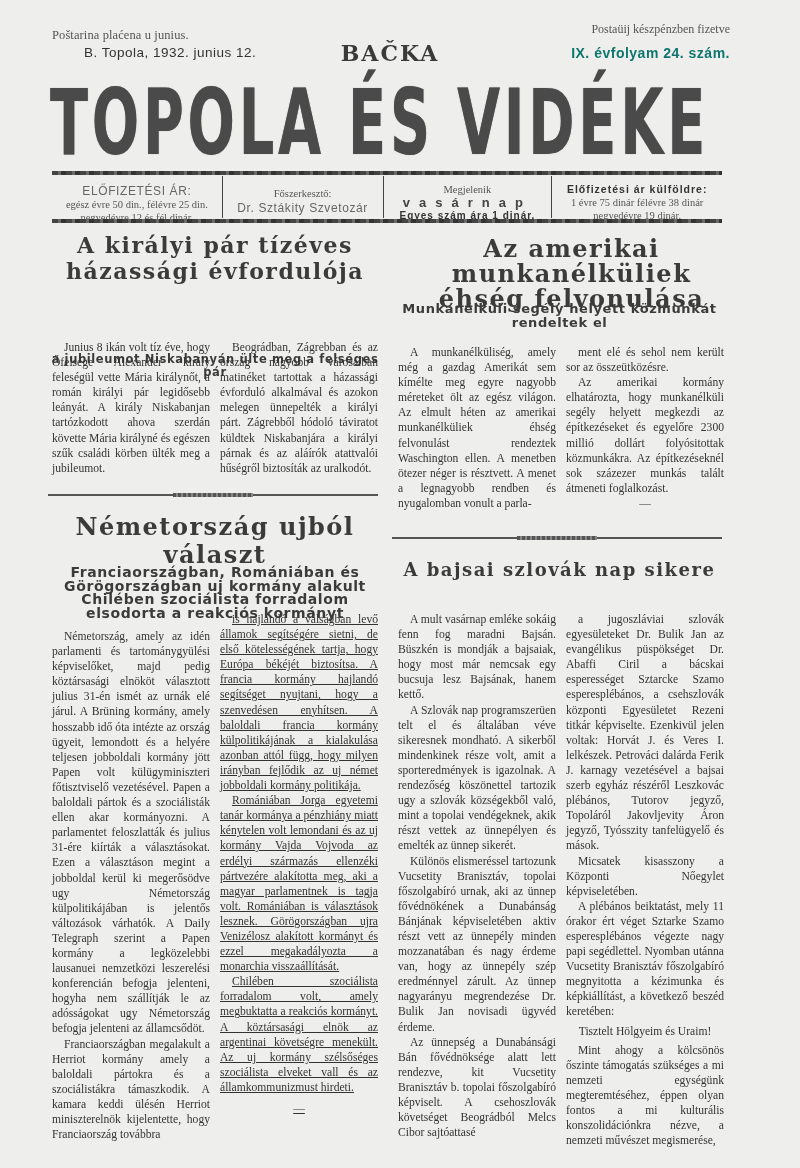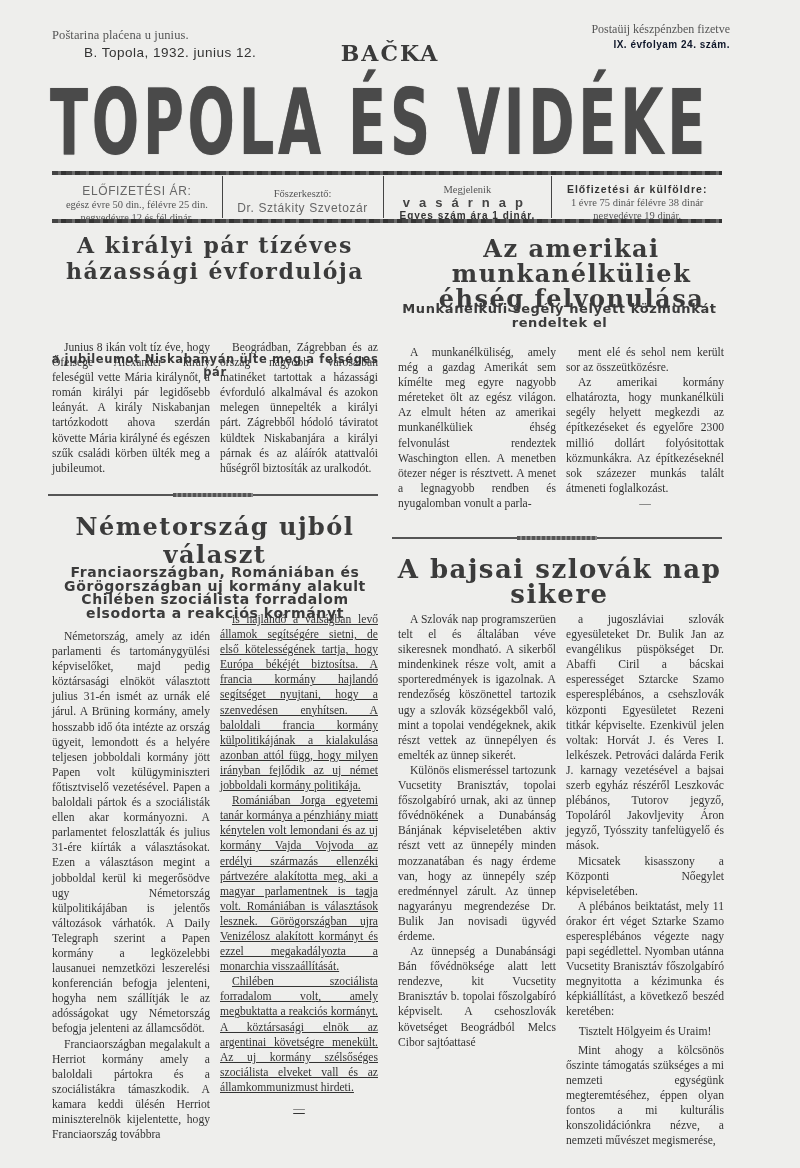--- a/index.html
+++ b/index.html
@@ -9,21 +9,21 @@
       color: #2b2b2b;
       font-family: "Liberation Serif", serif;
       position: relative;
     }
     .abs { position: absolute; }
     .top-left { left: 52px; top: 28px; width: 260px; }
     .top-left .l1 { font-size: 12.5px; color: #555; letter-spacing: 0.1px; }
     .top-left .l2 { font-family: "Liberation Sans", sans-serif; font-weight: normal; font-size: 13.5px; color: #333; margin-top: 2px; letter-spacing: 0.5px; padding-left: 32px; }
     .top-right { left: 540px; top: 22px; width: 190px; text-align: right; }
     .top-right .l1 { font-size: 12px; color: #555; }
-    .top-right .l2 { font-family: "Liberation Sans", sans-serif; font-weight: bold; font-size: 10px; color: #0f172a; margin-top: 2px; letter-spacing: 0.5px; }
+    .top-right .l2 { font-family: "Liberation Sans", sans-serif; font-weight: bold; font-size: 14px; color: #0f766e; margin-top: 8px; letter-spacing: 0.5px; }
     .bacska { left: 320px; top: 40px; width: 140px; text-align: center;
       font-family: "DejaVu Serif", serif; font-weight: bold; font-size: 22px; color: #3a3a3a; letter-spacing: 2px; }
     .masthead {
       left: 50px; top: 80px; width: 672px; height: 86px;
       display: flex; justify-content: space-between; align-items: flex-end;
       font-family: "DejaVu Sans", sans-serif; font-weight: bold;
       font-size: 90px; line-height: 86px; color: #4a4a4a;
       transform: scaleX(0.62); transform-origin: left top;
       width: 1084px; letter-spacing: 6px;
       text-shadow: 0 0 1px #777;
@@ -63,21 +63,21 @@
     .a2-c2 { left: 566px; top: 345px; width: 158px; }
 
     .div1 { left: 48px; top: 494px; width: 330px; position: absolute; }
     .div2 { left: 392px; top: 537px; width: 330px; position: absolute; }
 
     .a3-head { left: 45px; top: 513px; width: 340px; font-size: 24px; line-height: 28px; }
     .a3-sub { left: 45px; top: 566px; width: 340px; font-size: 14px; line-height: 13.5px; }
     .a3-c1 { left: 52px; top: 629px; width: 158px; }
     .a3-c2 { left: 220px; top: 612px; width: 158px; text-decoration: underline; }
 
-    .a4-head { left: 392px; top: 557px; width: 335px; font-size: 26px; line-height: 25px; }
+    .a4-head { left: 392px; top: 557px; width: 335px; font-size: 18px; line-height: 25px; }
     .a4-c1 { left: 398px; top: 612px; width: 158px; }
     .a4-c2 { left: 566px; top: 612px; width: 158px; }
     .speech { text-indent: 0 !important; text-align: center; margin: 4px 0 !important; }
   </style>
 </head>
 <body>
 
 <div class="abs top-left">
   <div class="l1">Poštarina plaćena u junius.</div>
   <div class="l2">B. Topola, 1932. junius 12.</div>
@@ -149,20 +149,21 @@
 </div>
 <div class="abs body-col a3-c2">
   <p>is hajlandó a válságban levő államok segítségére sietni, de első kötelességének tartja, hogy Európa békéjét biztosítsa. A francia kormány hajlandó segítséget nyujtani, hogy a szenvedésen enyhítsen. A baloldali francia kormány külpolitikájának a kialakulása azonban attól függ, hogy milyen irányban fejlődik az uj német jobboldali kormány politikája.</p>
   <p>Romániában Jorga egyetemi tanár kormánya a pénzhiány miatt kénytelen volt lemondani és az uj kormány Vajda Vojvoda az erdélyi származás ellenzéki pártvezére alakította meg, aki a magyar parlamentnek is tagja volt. Romániában is választások lesznek. Görögországban ujra Venizélosz alakított kormányt és ezzel megakadályozta a monarchia visszaállítását.</p>
   <p>Chilében szociálista forradalom volt, amely megbuktatta a reakciós kormányt. A köztársasági elnök az argentinai követségre menekült. Az uj kormány szélsőséges szociálista elveket vall és az államkommunizmust hirdeti.</p>
   <div class="center-dash" style="margin-top:6px">—</div>
 </div>
 
 <div class="abs headline a4-head">A bajsai szlovák nap sikere</div>
 <div class="abs body-col a4-c1">
+  <p>A mult vasárnap emléke sokáig fenn fog maradni Bajsán. Büszkén is mondják a bajsaiak, hogy most már nemcsak egy bucsuja lesz Bajsának, hanem kettő.</p>
   <p>A Szlovák nap programszerüen telt el és általában véve sikeresnek mondható. A sikerből mindenkinek része volt, amit a sporteredmények is igazolnak. A rendezőség köszönettel tartozik ugy a szlovák községekből való, mint a topolai vendégeknek, akik részt vettek az ünnepélyen és emelték az ünnep sikerét.</p>
   <p>Különös elismeréssel tartozunk Vucsetity Branisztáv, topolai főszolgabíró urnak, aki az ünnep fővédnökének a Dunabánság Bánjának képviseletében aktiv részt vett az ünnepély minden mozzanatában és nagy érdeme van, hogy az ünnepély szép eredménnyel zárult. Az ünnep nagyarányu megrendezése Dr. Bulik Jan novisadi ügyvéd érdeme.</p>
   <p>Az ünnepség a Dunabánsági Bán fővédnöksége alatt lett rendezve, kit Vucsetity Branisztáv b. topolai főszolgabíró képviselt. A csehoszlovák követséget Beográdból Melcs Cibor sajtóattasé</p>
 </div>
 <div class="abs body-col a4-c2">
   <p>a jugoszláviai szlovák egyesületeket Dr. Bulik Jan az evangélikus püspökséget Dr. Abaffi Ciril a bácskai esperességet Sztarcke Szamo esperesplébános, a csehszlovák központi Egyesületet Rezeni titkár képviselte. Ezenkivül jelen voltak: Horvát J. és Veres I. lelkészek. Petrováci dalárda Ferik J. karnagy vezetésével a bajsai szerb egyház részéről Leszkovác plébános, Tutorov jegyző, Topoláról Jakovljevity Áron jegyző, Tyósszity tanfelügyelő és mások.</p>
   <p>Micsatek kisasszony a Központi Nőegylet képviseletében.</p>
   <p>A plébános beiktatást, mely 11 órakor ért véget Sztarke Szamo esperesplébános végezte nagy papi segédlettel. Nyomban utánna Vucsetity Branisztáv főszolgabíró megnyitotta a kézimunka és képkiállítást, a következő beszéd keretében:</p>
   <p class="speech">Tisztelt Hölgyeim és Uraim!</p>
   <p>Mint ahogy a kölcsönös őszinte támogatás szükséges a mi nemzeti egységünk megteremtéséhez, éppen olyan fontos a mi kulturális konszolidációnkra nézve, a nemzeti művészet megismerése,</p>

